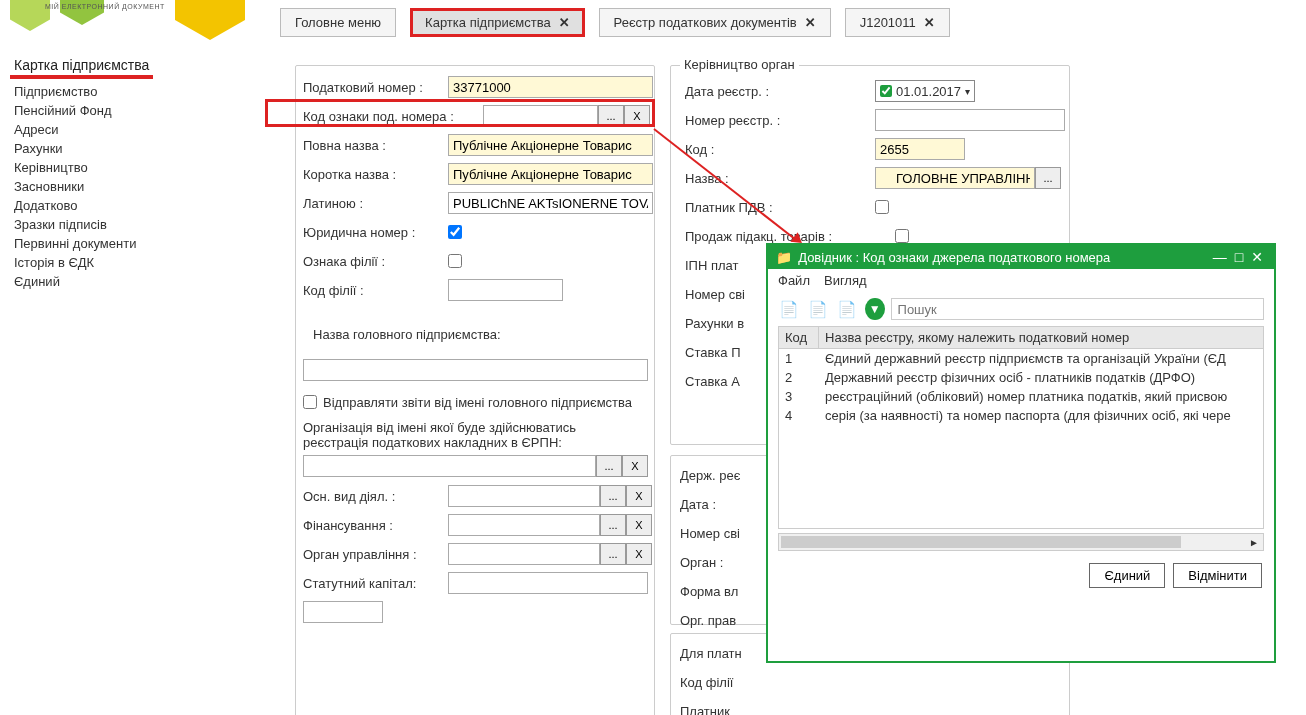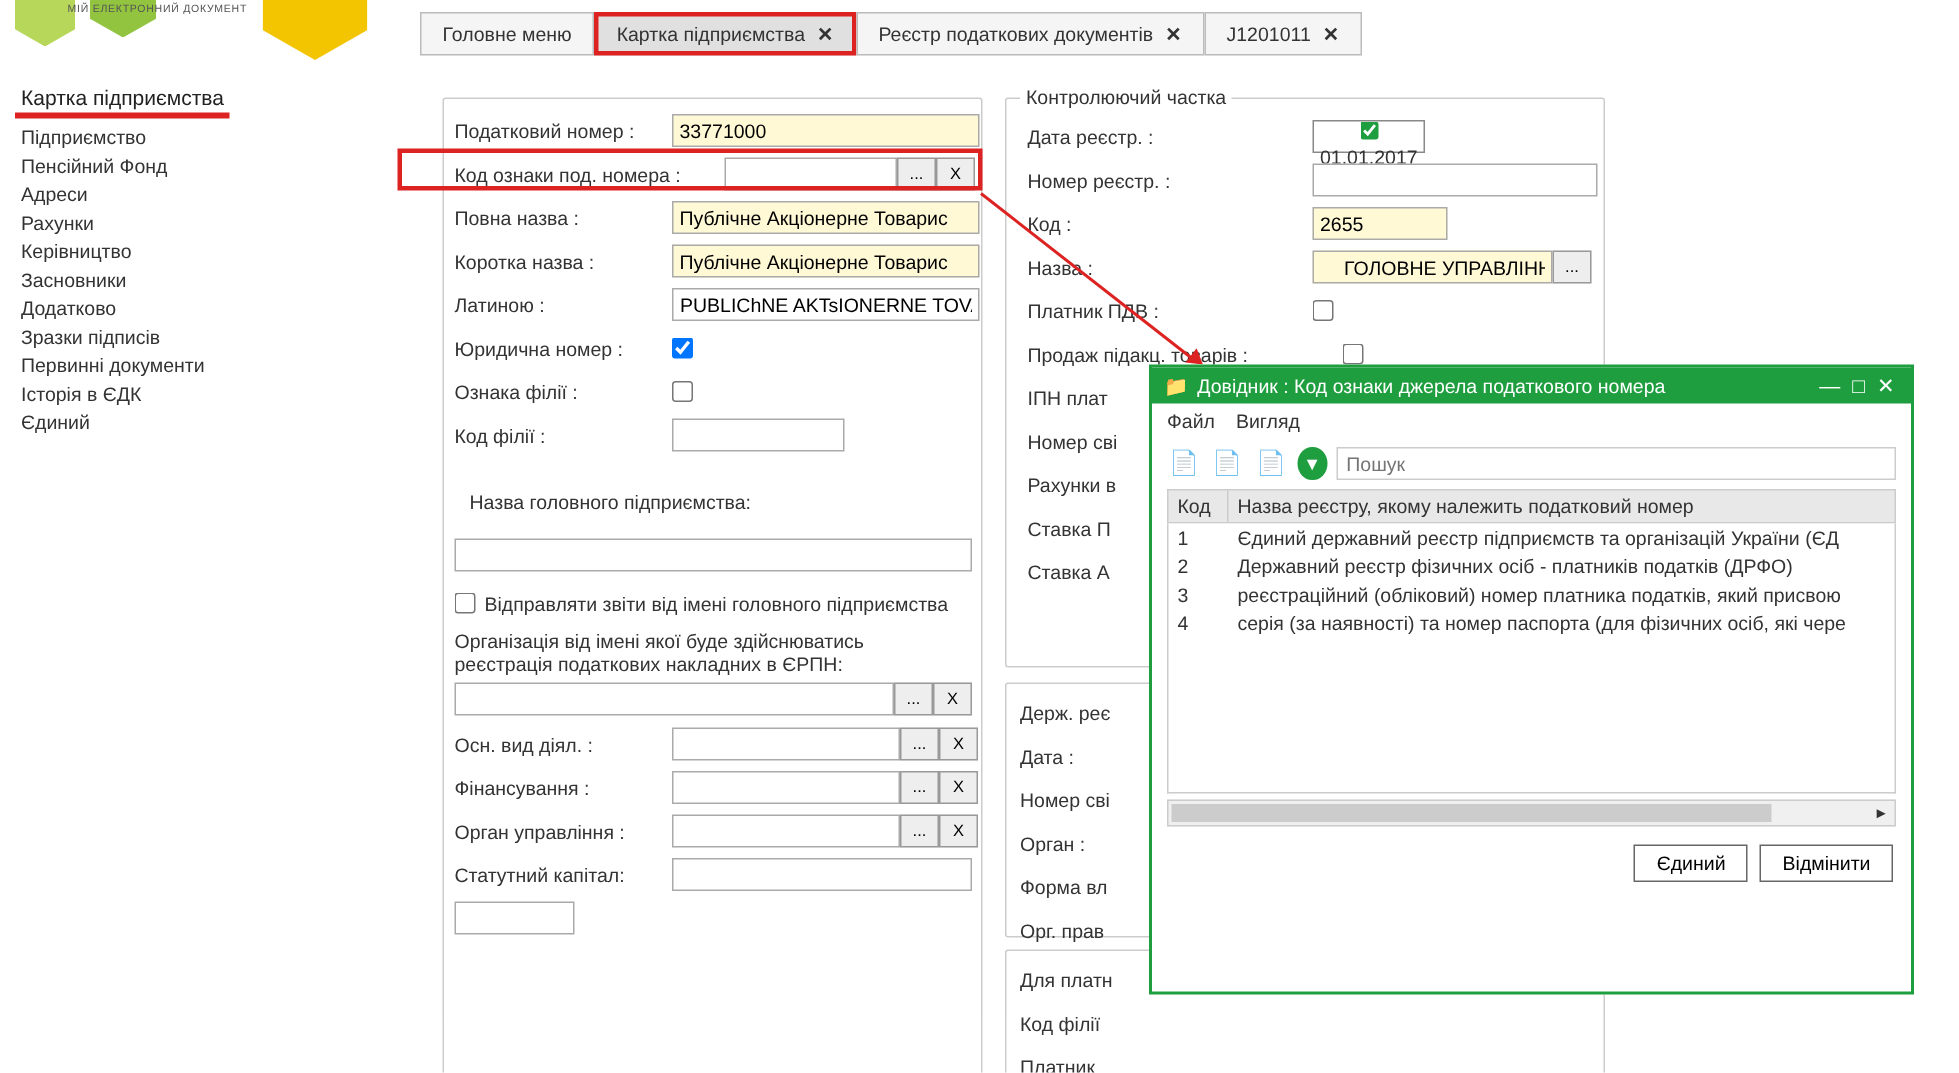--- a/index.html
+++ b/index.html
@@ -7,21 +7,21 @@
 
 
 .logo-area { position: absolute; left: 0; top: 0; width: 280px; height: 50px; }
 .hex1 { position: absolute; width: 40px; height: 46px; background: #b6d759; left: 10px; top: -15px; transform: rotate(0deg); clip-path: polygon(50% 0%, 100% 25%, 100% 75%, 50% 100%, 0% 75%, 0% 25%); }
 .hex2 { position: absolute; width: 44px; height: 50px; background: #92c43f; left: 60px; top: -25px; clip-path: polygon(50% 0%, 100% 25%, 100% 75%, 50% 100%, 0% 75%, 0% 25%); }
 .hex3 { position: absolute; width: 70px; height: 80px; background: #f3c400; left: 175px; top: -40px; clip-path: polygon(50% 0%, 100% 25%, 100% 75%, 50% 100%, 0% 75%, 0% 25%); }
 .logo-sub { position: absolute; left: 45px; top: 3px; font-size: 7px; color: #555; letter-spacing: .5px; }
 
 
 .tabs { position: absolute; left: 280px; top: 8px; display: flex; }
-.tab { border: 1px solid #bbb; background: #f5f5f5; padding: 6px 14px; margin-right: 0; font-size: 13px; display: flex; align-items: center; gap: 8px; cursor: pointer; }
+.tab { border: 1px solid #bbb; background: #f5f5f5; padding: 6px 14px; margin-right: 14px; font-size: 13px; display: flex; align-items: center; gap: 8px; cursor: pointer; }
 .tab.active { background: #e0e0e0; }
 .tab.highlighted { border: 3px solid #d22; padding: 4px 12px; }
 .tab .close { font-weight: bold; color: #333; }
 
 
 .sidebar { position: absolute; left: 10px; top: 55px; width: 260px; }
 .sidebar-title { color: #222; font-size: 14px; padding: 2px 4px; border-bottom: 4px solid #d22; display: inline-block; margin-bottom: 3px; }
 .sidebar-item { padding: 2px 4px; font-size: 13px; cursor: pointer; }
 
 
@@ -63,21 +63,21 @@
 .grid-body { border: 1px solid #ccc; border-top: none; min-height: 180px; background: #fff; }
 .grid-row { display: flex; font-size: 13px; }
 .grid-row .col1 { width: 40px; padding: 2px 6px; }
 .grid-row .col2 { flex: 1; padding: 2px 6px; white-space: nowrap; overflow: hidden; }
 .dialog-scrollbar { height: 18px; background: #f0f0f0; border: 1px solid #ccc; display: flex; align-items: center; position: relative; margin: 4px 10px; }
 .dialog-scrollbar .thumb { background: #ccc; height: 12px; width: 400px; margin-left: 2px; }
 .dialog-scrollbar .arrow-r { position: absolute; right: 4px; font-size: 10px; }
 .dialog-buttons { display: flex; justify-content: flex-end; gap: 8px; padding: 8px 12px; }
 .dialog-btn { border: 1px solid #666; background: #fff; padding: 4px 14px; font-size: 13px; cursor: pointer; }
 
-.date-input { border: 1px solid #888; background: #fff; display: inline-flex; align-items: center; height: 22px; padding: 0 4px; gap: 4px; flex-direction: column; }
+.date-input { border: 1px solid #888; background: #fff; display: inline-flex; align-items: center; height: 22px; padding: 0 4px; gap: 4px; }
 .date-check { width: 12px; height: 12px; accent-color: #1e9e3e; }
 </style>
 </head>
 <body>
 
 <div class="logo-area">
   <div class="hex1"></div>
   <div class="hex2"></div>
   <div class="hex3"></div>
   <div class="logo-sub">МІЙ ЕЛЕКТРОННИЙ ДОКУМЕНТ</div>
@@ -200,21 +200,21 @@
       <input class="form-input" style="width: 200px;">
     </div>
     <div class="form-row" style="padding-left:8px">
       <input class="form-input" style="width: 80px;">
     </div>
   </div>
 
   <div class="red-box" style="left:-30px;top:44px;width:390px;height:28px;"></div>
 
   <div class="fieldset-box" style="position:absolute;left:375px;top:10px;width:400px;height:380px;"></div>
-  <div class="fieldset-label" style="left:385px;top:2px;">Контролюючий частка</div>
+  <div class="fieldset-label" style="left:385px;top:2px;">Керівництво орган</div>
 
   <div class="right-col" style="top:24px">
     <div class="form-row" style="padding-left:10px">
       <span style="width:190px">Дата реєстр. :</span>
       <span class="date-input">
         <input type="checkbox" class="date-check" checked="" style="">
         <span>01.01.2017</span>
         <span style="font-size:10px">▾</span>
       </span>
     </div>

